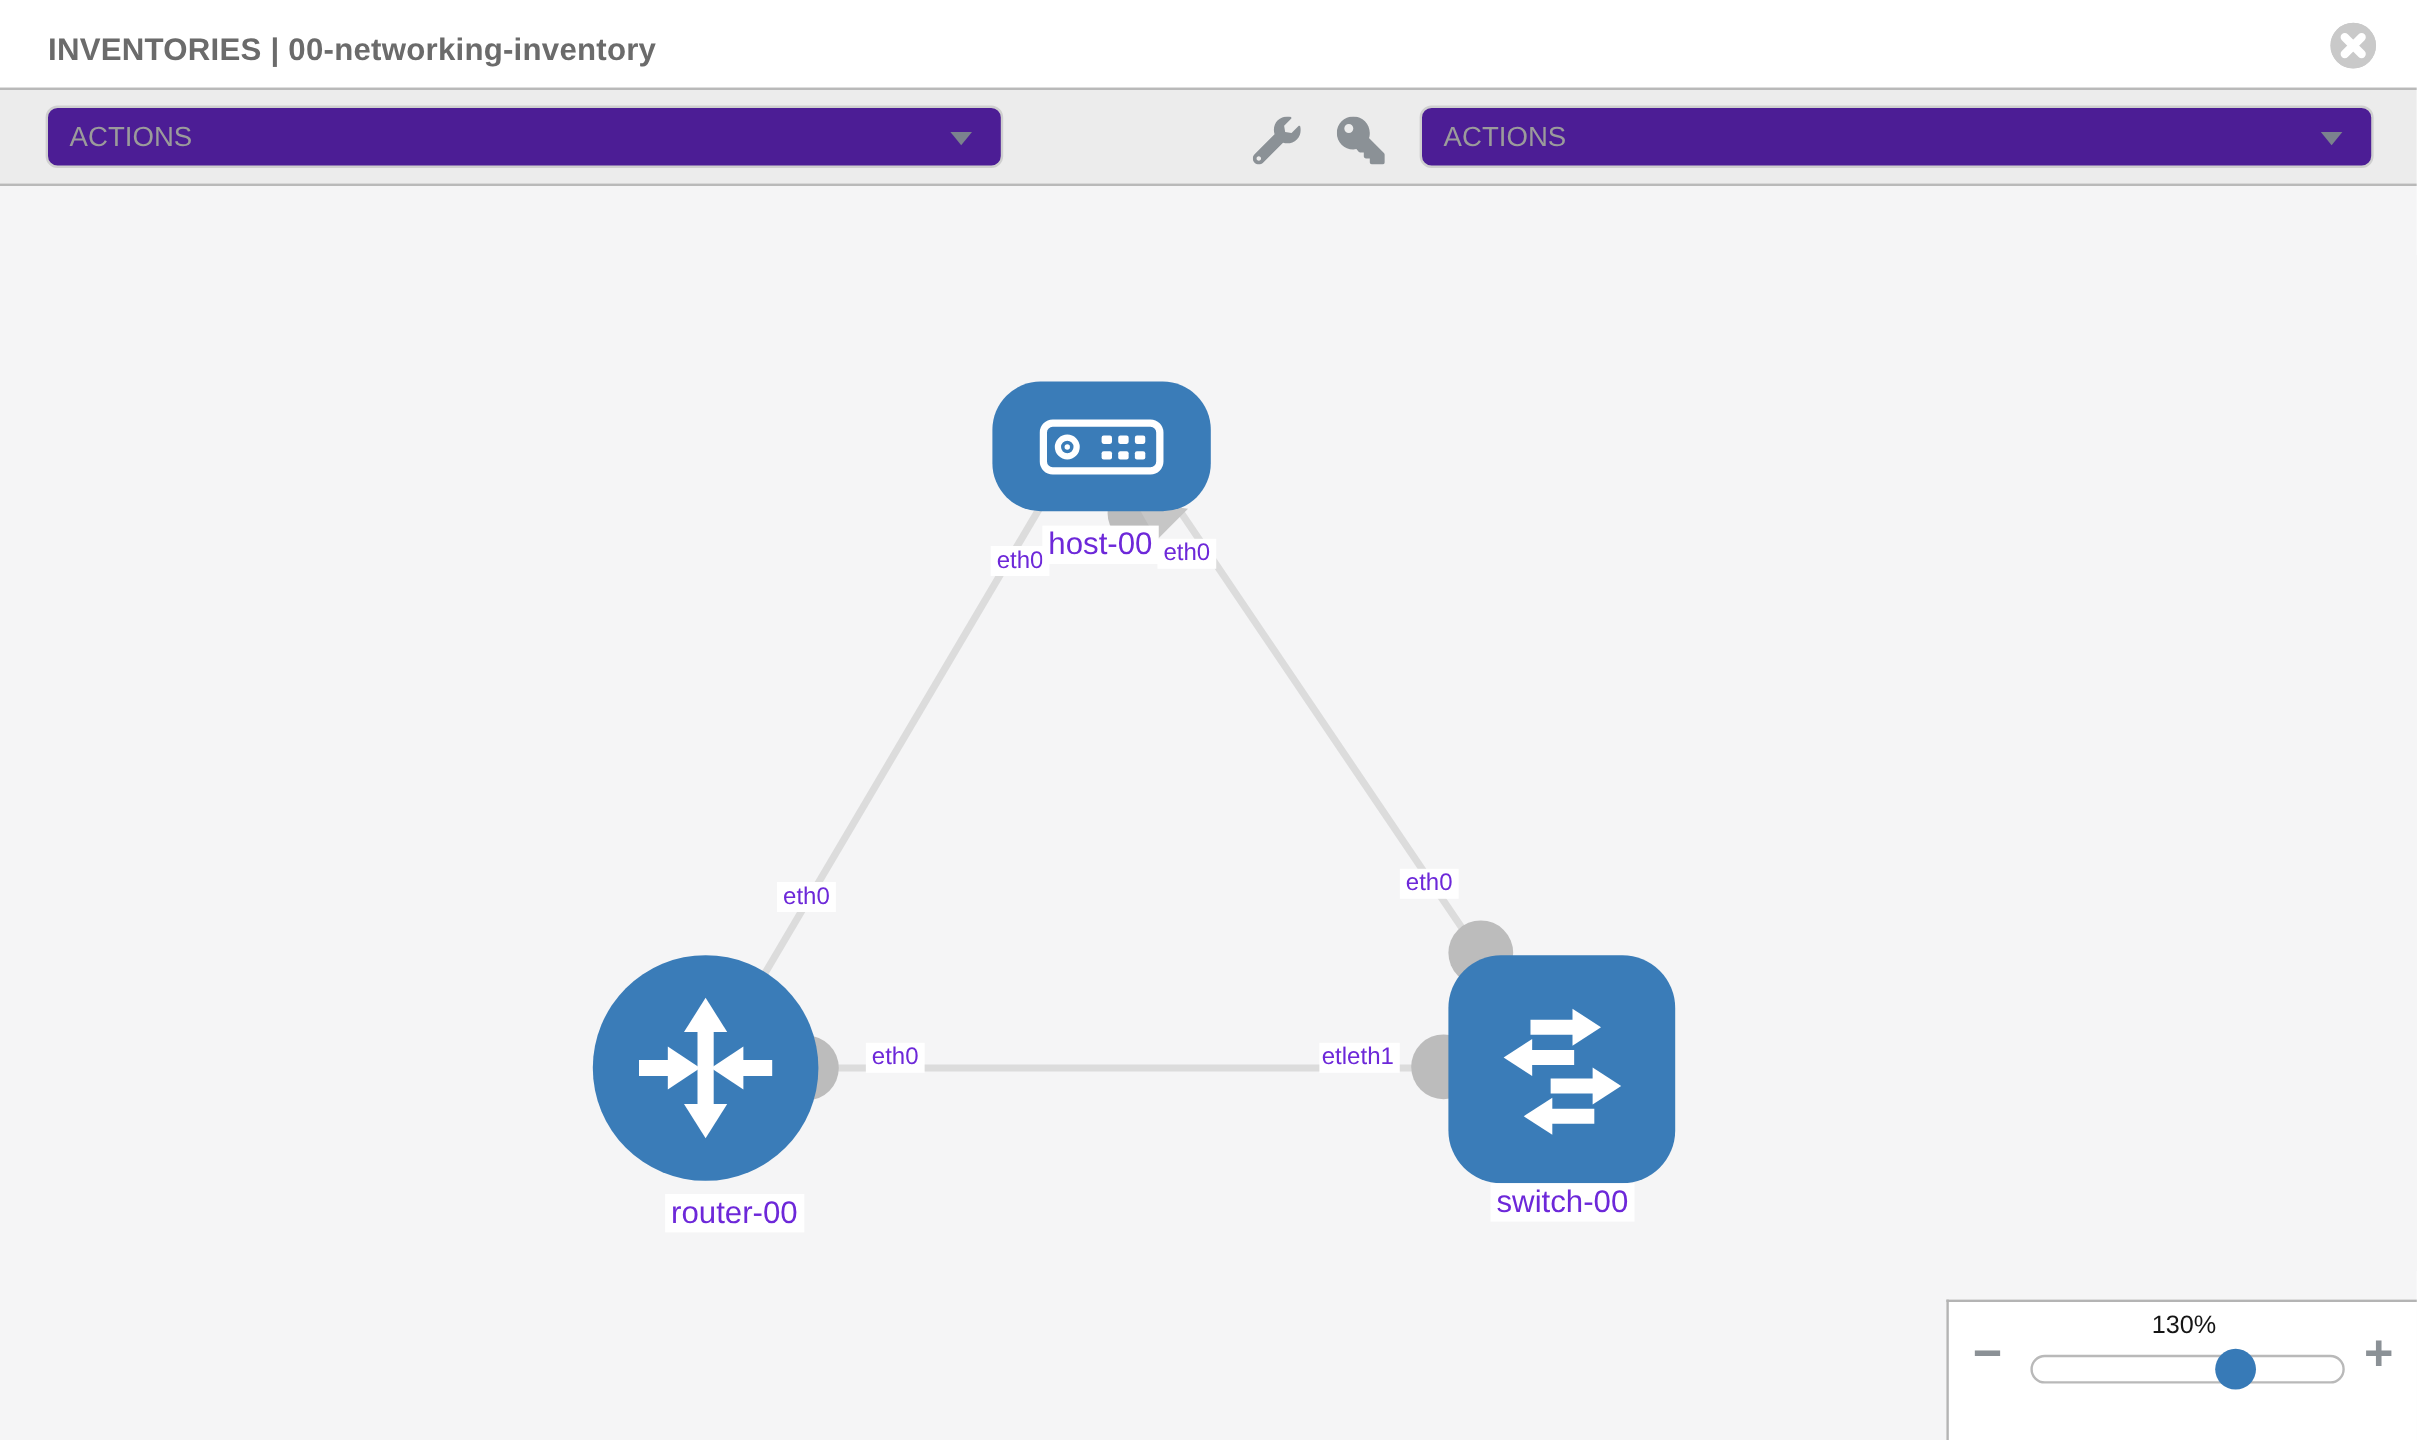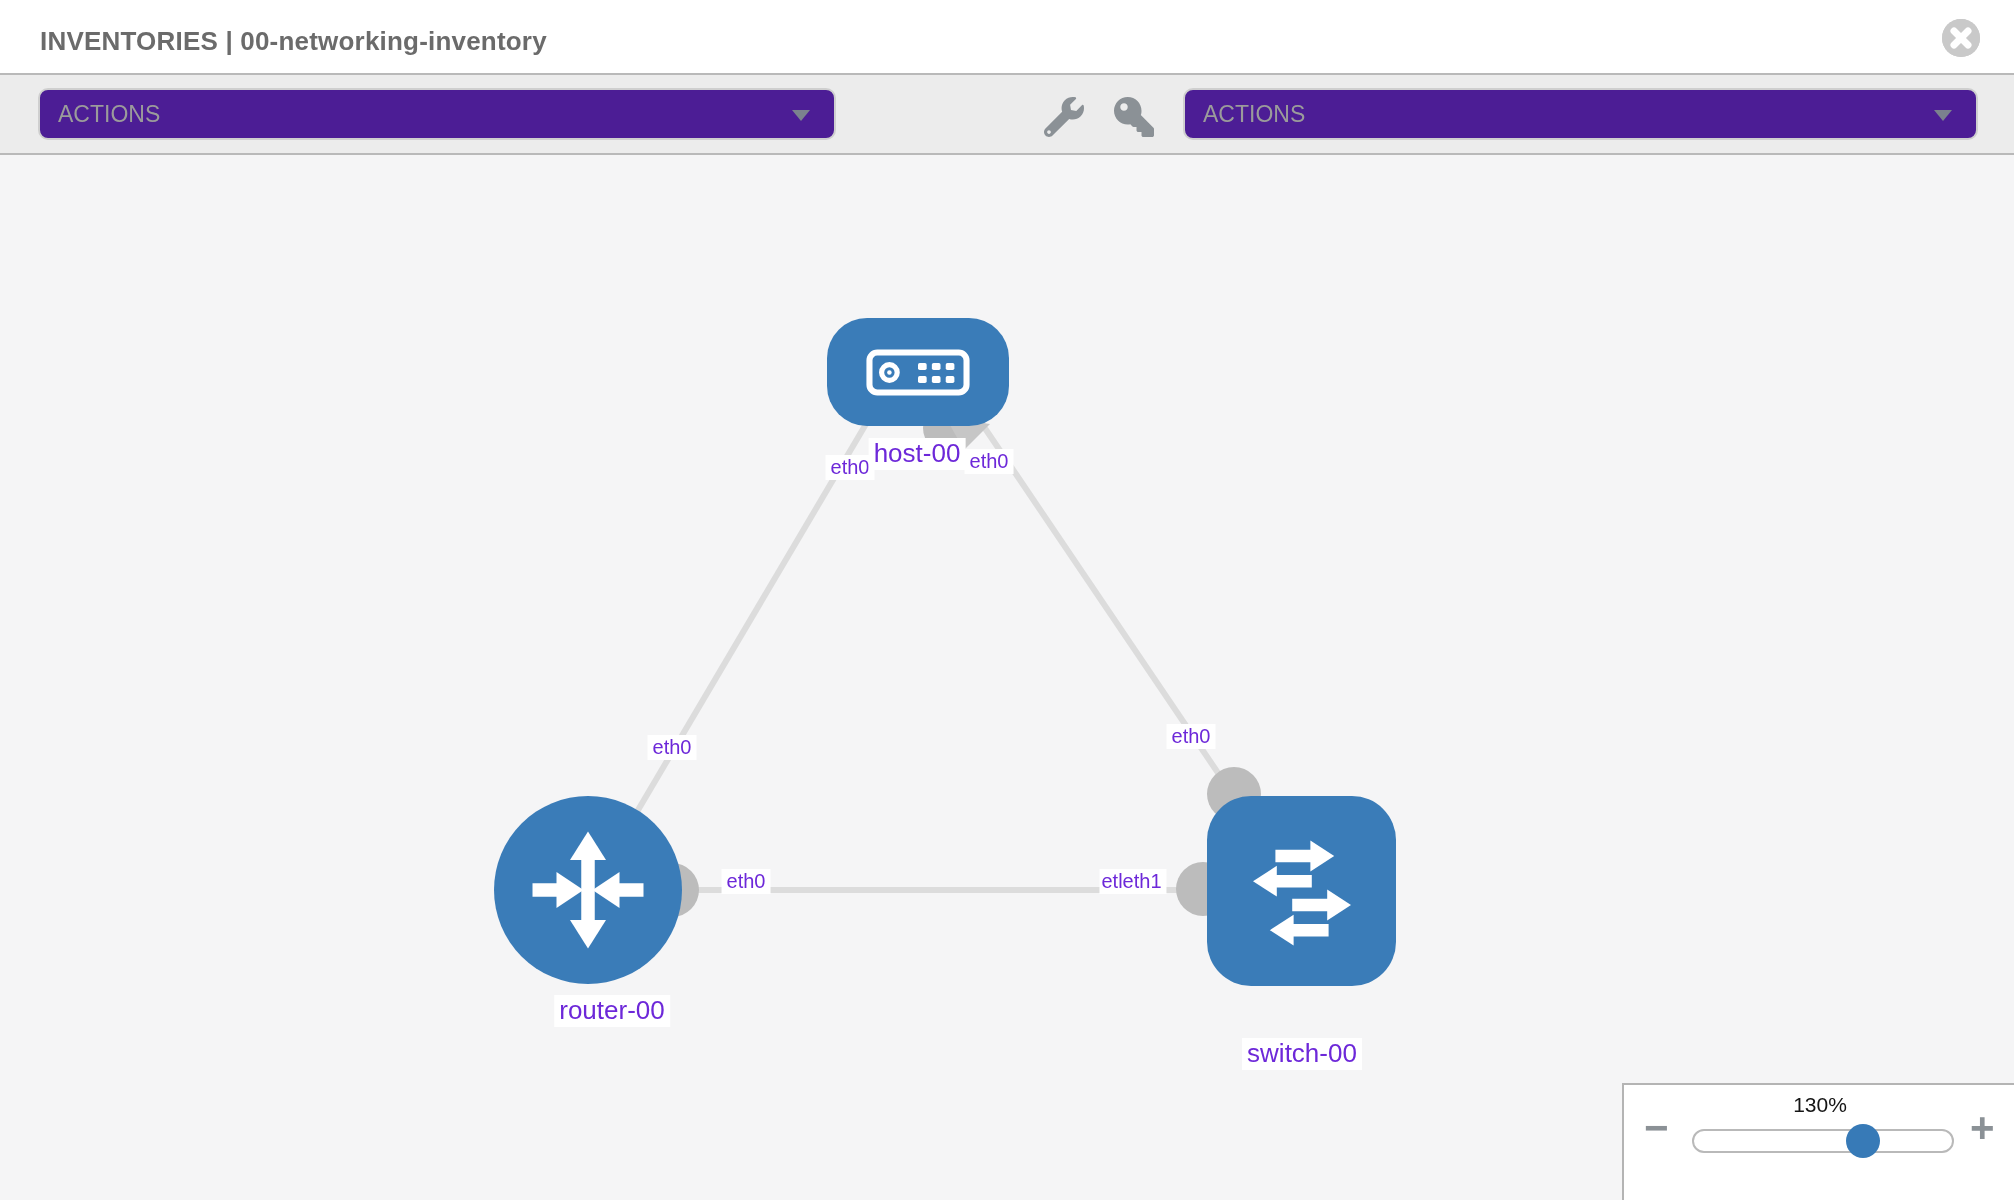--- a/index.html
+++ b/index.html
@@ -45,21 +45,21 @@
   .name-label{font-size:26px;}
   .if-label{font-size:20px;}
   .lbl-host{left:917px;top:438px;}
   .lbl-host-eth-left{left:850px;top:455px;}
   .lbl-host-eth-right{left:989px;top:449px;}
   .lbl-router-top-eth{left:672px;top:735px;}
   .lbl-switch-top-eth{left:1191px;top:724px;}
   .lbl-router-right-eth{left:746px;top:869px;}
   .lbl-switch-left-eth{left:1133px;top:869px;padding-left:2px;}
   .lbl-router{left:612px;top:995px;}
-  .lbl-switch{left:1302px;top:1038px;}
+  .lbl-switch{left:1302px;top:986px;}
   .overlap-back{letter-spacing:0;}
 
   
   .zoom-panel{position:absolute;left:1622px;top:1083px;width:400px;height:130px;background:#fff;
               border:2px solid #b4b4b4;border-right:none;border-bottom:none;box-sizing:border-box;}
   .zoom-level{position:absolute;left:0;width:392px;top:8px;text-align:center;font-size:21px;color:#151515;}
   .zoom-minus,.zoom-plus{position:absolute;top:22px;font-size:42px;font-weight:bold;color:#8b9196;cursor:pointer;line-height:1;}
   .zoom-minus{left:20px;}
   .zoom-plus{left:346px;}
   .zoom-track{position:absolute;left:68px;top:44px;width:262px;height:24px;background:#fff;

